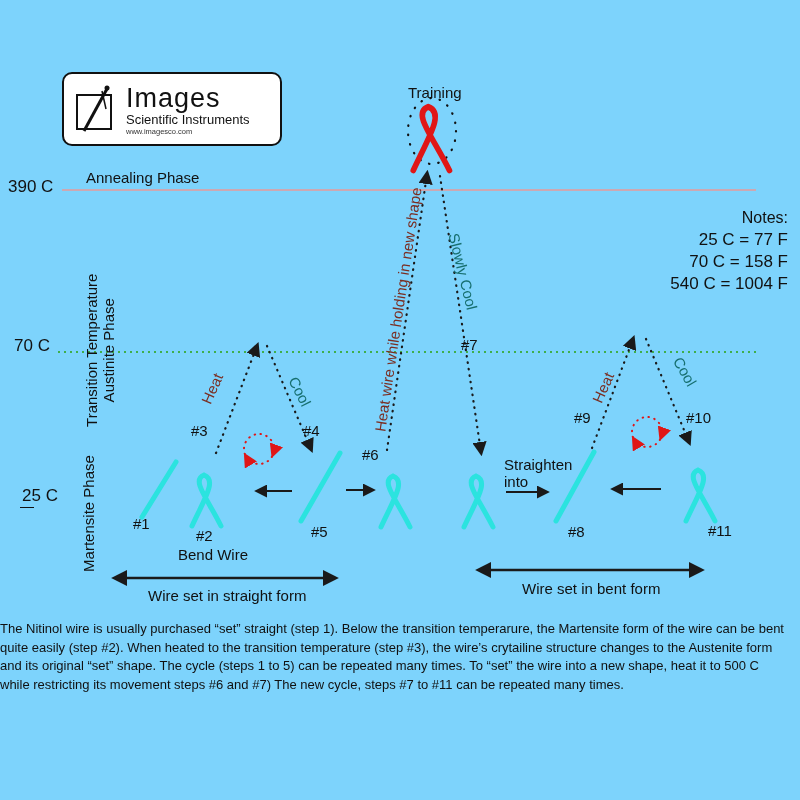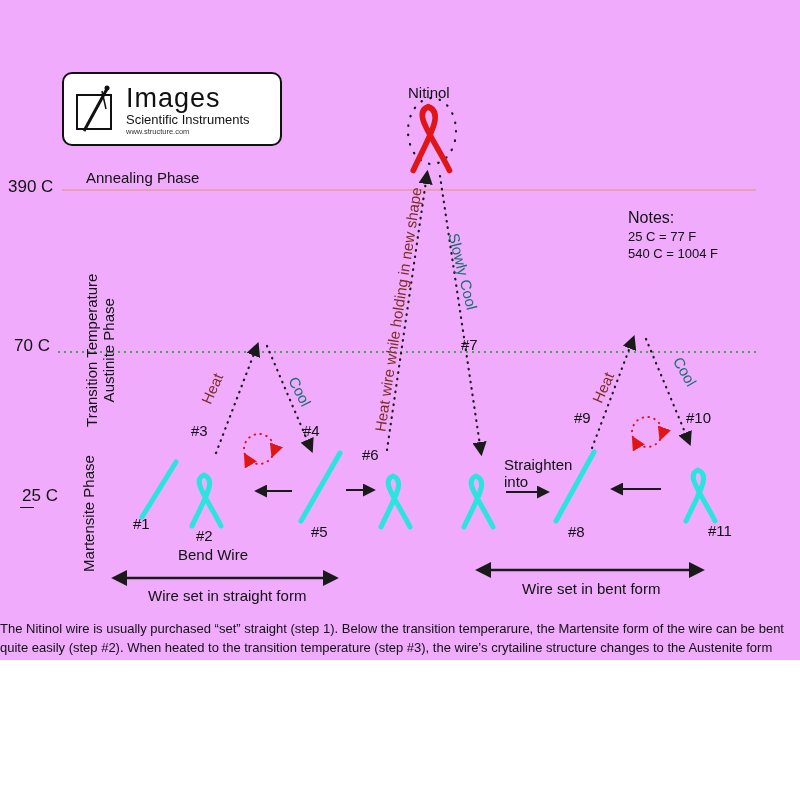--- a/index.html
+++ b/index.html
@@ -1,30 +1,30 @@
 <!DOCTYPE html>
 <html><head>
 <meta charset="utf-8">
 <style>
   *{margin:0;padding:0;box-sizing:border-box}
   html,body{background:#fff}
   body{width:800px;height:800px;font-family:"Liberation Sans",sans-serif;color:#111}
-  #stage{position:relative;width:800px;height:660px;background:#f0abfc;overflow:hidden}
+  #stage{position:relative;width:800px;height:800px;background:#7dd3fc;overflow:hidden}
   svg{position:absolute;left:0;top:0}
   .lbl{position:absolute;font-size:15px;color:#111;white-space:nowrap}
   .temp{font-size:17px}
   .rot{transform-origin:center center;text-align:center}
   .heat{color:#7A2E22}
   .cool{color:#176F6F}
   #logo{position:absolute;left:62px;top:72px;width:220px;height:74px;border:2.5px solid #111;border-radius:10px;display:flex;align-items:center;padding:5px 8px;gap:8px;background:#fff}
   .logo-title{font-size:27px;letter-spacing:1px}
   .logo-sub{font-size:13px;margin-top:-2px}
   .logo-url{font-size:7.5px;color:#333}
-  #notes{position:absolute;left:628px;top:208px;width:160px;text-align:left;font-size:16px;line-height:1.3}
-  #notes .nrow{font-size:13px}
+  #notes{position:absolute;left:628px;top:208px;width:160px;text-align:right;font-size:16px;line-height:1.3}
+  #notes .nrow{font-size:17px}
   #vert-transition{position:absolute;left:10px;top:333px;width:180px;text-align:center;font-size:15px;line-height:1.15;transform:rotate(-90deg);transform-origin:center center}
   #vert-martensite{position:absolute;left:18px;top:505px;width:140px;text-align:center;font-size:15px;transform:rotate(-90deg);transform-origin:center center}
   #straighten{position:absolute;left:504px;top:456px;width:72px;text-align:left;font-size:15px;line-height:1.15}
   #paragraph{position:absolute;left:0;top:620px;width:786px;font-size:13px;line-height:1.43;white-space:normal}
   .u25{position:absolute;left:20px;top:507px;width:14px;border-top:1.5px solid #111}
 </style>
 </head>
 <body>
 
 <div id="stage">
@@ -79,44 +79,45 @@
   <div id="logo">
     <svg width="46" height="52" viewBox="0 0 46 52" style="position:static">
       <rect x="5" y="12" width="34" height="34" fill="none" stroke="#111" stroke-width="2"></rect>
       <line x1="36" y1="4" x2="12" y2="48" stroke="#111" stroke-width="3"></line>
       <line x1="30" y1="8" x2="34" y2="26" stroke="#111" stroke-width="1.5"></line>
       <circle cx="35" cy="5" r="2.5" fill="#111"></circle>
     </svg>
     <div class="logo-text">
       <div class="logo-title">Images</div>
       <div class="logo-sub">Scientific Instruments</div>
-      <div class="logo-url">www.structure.com</div>
+      <div class="logo-url">www.imagesco.com</div>
     </div>
   </div>
 
   <div class="lbl temp" style="left:8px;top:177px">390 C</div>
   <div class="lbl temp" style="left:14px;top:336px">70 C</div>
   <div class="lbl temp" style="left:22px;top:486px">25 C</div>
   <div class="u25"></div>
 
   <div class="lbl" style="left:86px;top:169px">Annealing Phase</div>
 
   <div id="vert-transition">
     <div>Transition Temperature</div>
     <div>Austinite Phase</div>
   </div>
   <div id="vert-martensite">Martensite Phase</div>
 
   <div id="notes">
     <div>Notes:</div>
     <div class="nrow">25 C =  77 F</div>
+    <div class="nrow">70 C = 158 F</div>
     <div class="nrow">540 C = 1004 F</div>
   </div>
 
-  <div class="lbl" style="left:408px;top:84px">Nitinol</div>
+  <div class="lbl" style="left:408px;top:84px">Training</div>
 
   <div class="lbl" style="left:133px;top:515px">#1</div>
   <div class="lbl" style="left:196px;top:527px">#2</div>
   <div class="lbl" style="left:191px;top:422px">#3</div>
   <div class="lbl" style="left:303px;top:422px">#4</div>
   <div class="lbl" style="left:311px;top:523px">#5</div>
   <div class="lbl" style="left:362px;top:446px">#6</div>
   <div class="lbl" style="left:461px;top:336px">#7</div>
   <div class="lbl" style="left:568px;top:523px">#8</div>
   <div class="lbl" style="left:574px;top:409px">#9</div>

